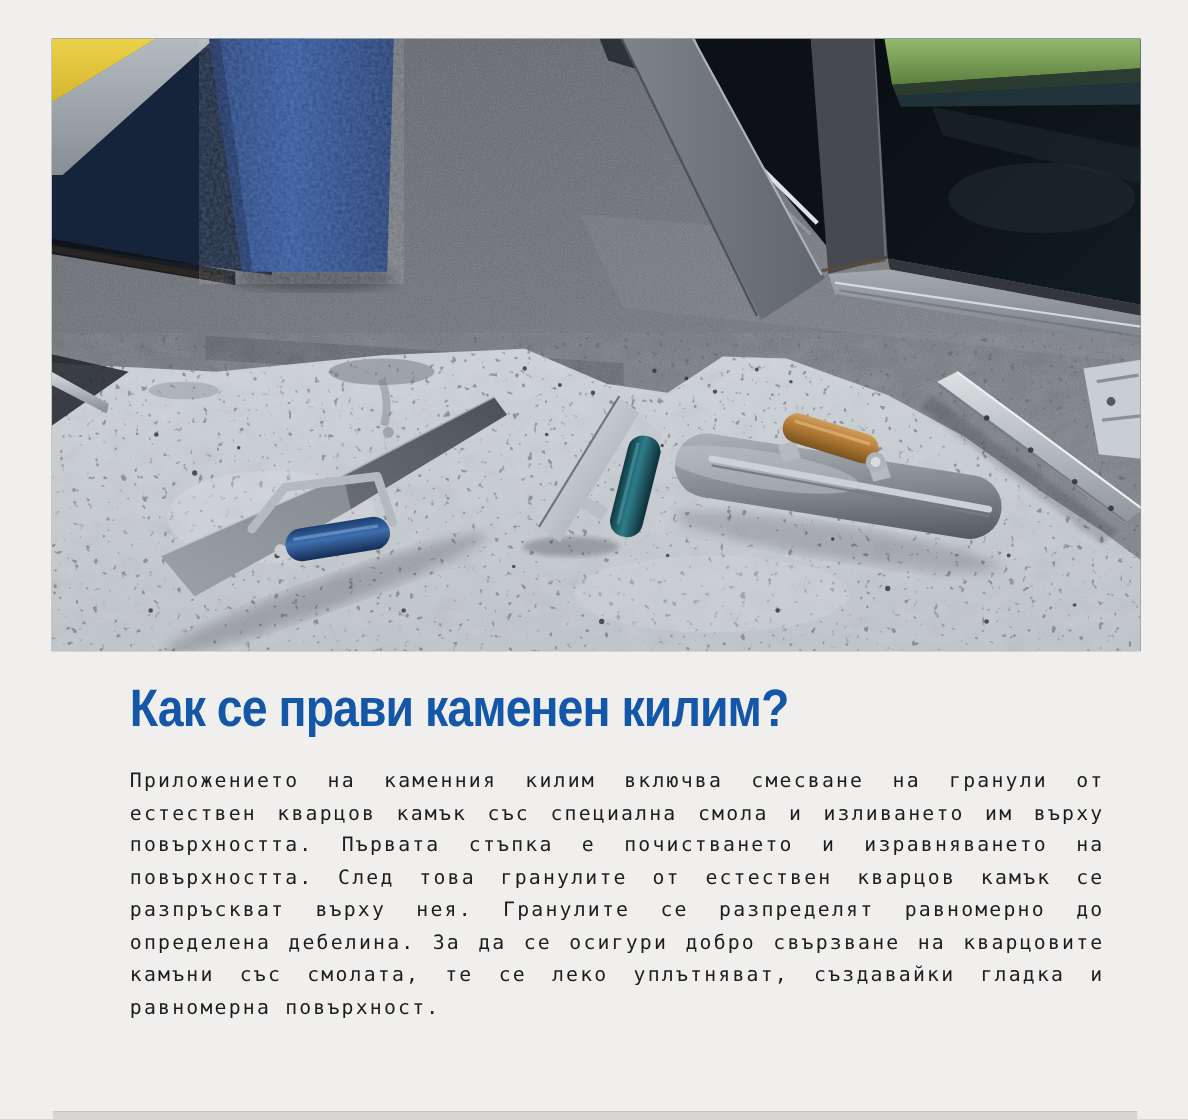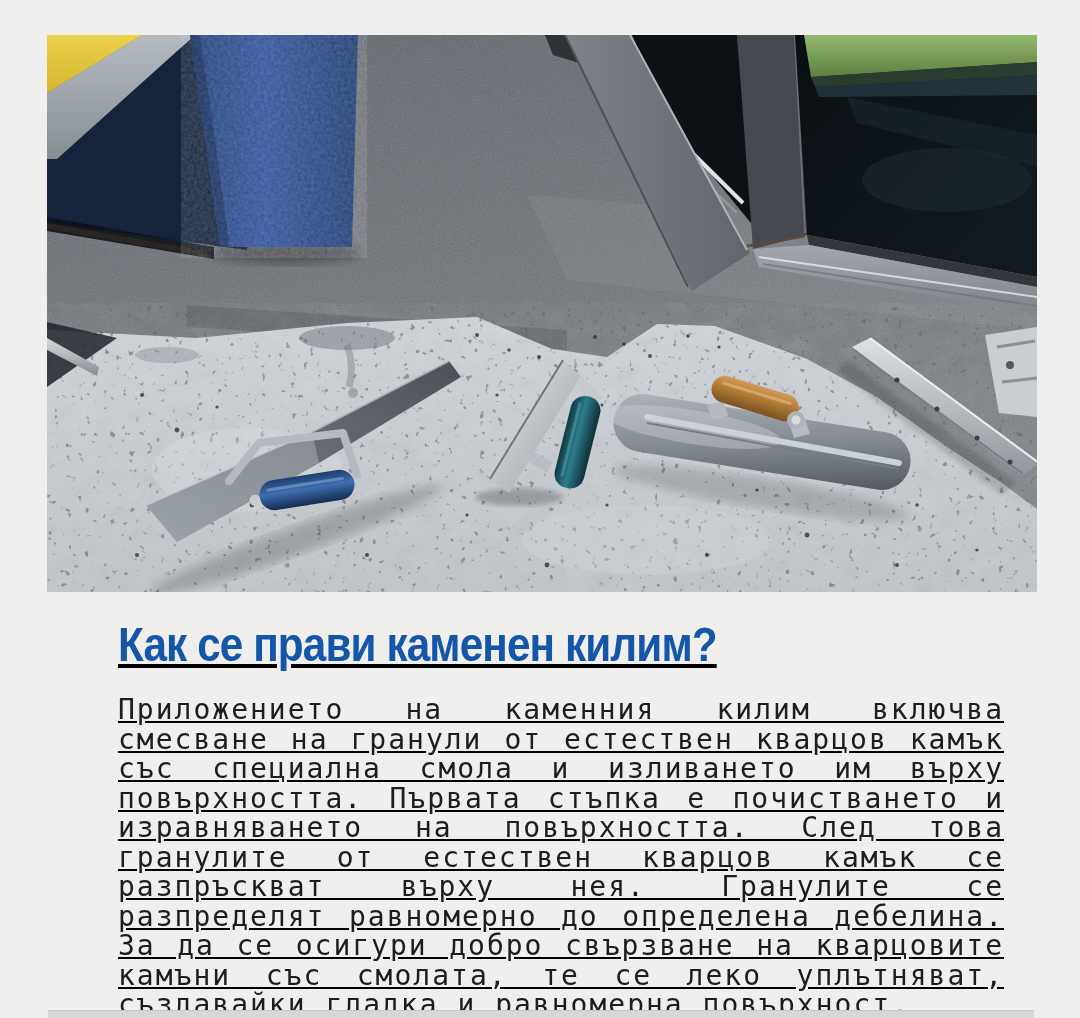--- a/index.html
+++ b/index.html
@@ -14,34 +14,34 @@
     width:1080px;height:1018px;position:relative;overflow:hidden;
     background:var(--page-bg);
     font-family:"Liberation Sans",sans-serif;
   }
   .photo{
     position:absolute;left:47px;top:35px;width:990px;height:557px;
     margin:0;overflow:hidden;background:#6f737a;
   }
   .photo svg{display:block;width:100%;height:100%;}
   .content{
-    position:absolute;left:118px;top:616px;width:886px;text-decoration:underline;
+    position:absolute;left:118px;top:616px;width:886px;
   }
   .content h1{
     margin:0;padding:0;
     font-family:"Liberation Sans",sans-serif;
     font-weight:700;font-size:48px;line-height:58px;
     letter-spacing:-1px;white-space:nowrap;
     color:var(--heading-color);
     transform:scaleX(.88);transform-origin:0 50%;
   }
   .content p{
     margin:21px 0 0 0;padding:0;
     font-family:"DejaVu Sans Mono","Liberation Mono",monospace;
-    font-size:28px;line-height:29.5px;letter-spacing:2px;
+    font-size:18px;line-height:29.5px;letter-spacing:2px;
     text-align:justify;
     color:var(--body-color);
   }
   .divider{
     position:absolute;left:48px;top:1010px;width:986px;height:8px;
     background:var(--divider-color);
     border-top:1px solid #c7c6c5;
   }
 </style>
 </head>

